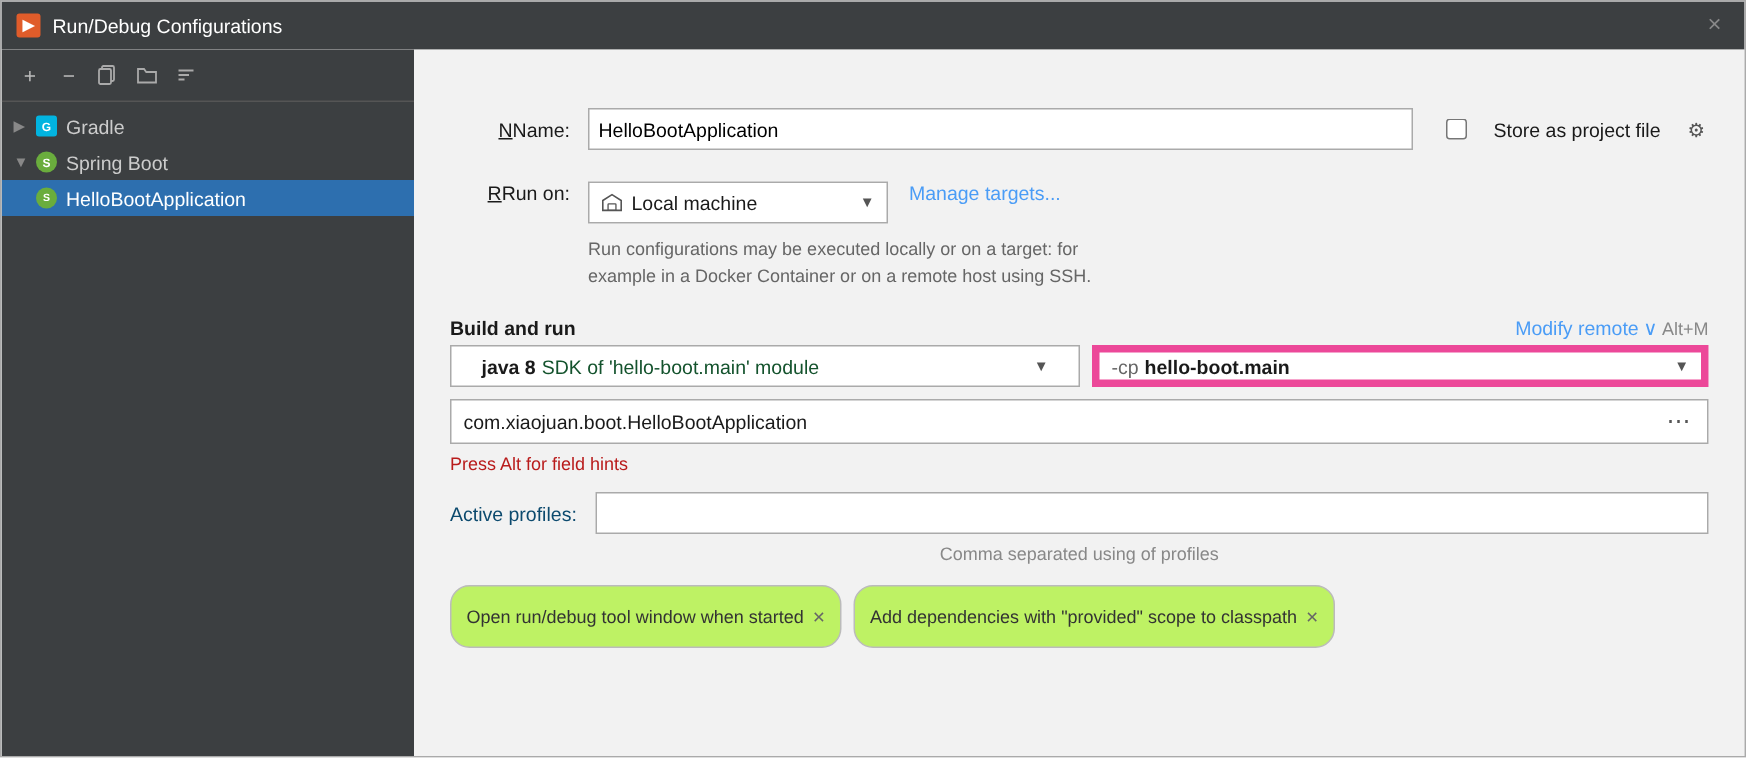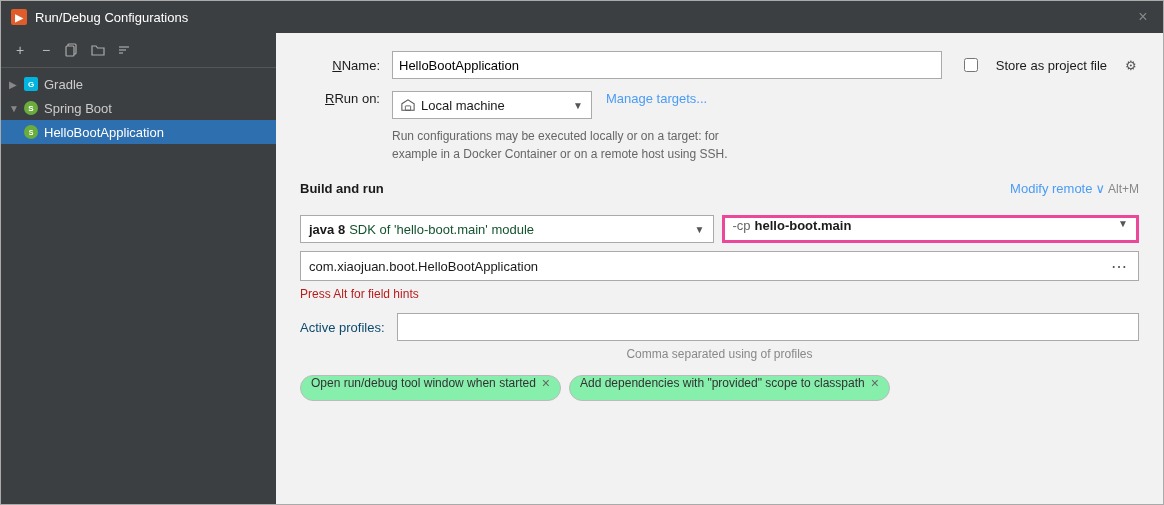--- a/index.html
+++ b/index.html
@@ -143,20 +143,21 @@
     .config-body {
       flex: 1;
       padding: 18px 24px;
       overflow-y: auto;
     }
 
     .form-row {
       display: flex;
       align-items: center;
       margin-bottom: 12px;
+      margin-top: 21px;
     }
 
     .form-label {
       width: 80px;
       text-align: right;
       margin-right: 12px;
       color: #1a1a1a;
       font-size: 13px;
       flex-shrink: 0;
     }
@@ -220,21 +221,21 @@
       color: #666;
       font-size: 12px;
       margin-left: 92px;
       margin-bottom: 14px;
       line-height: 1.5;
     }
 
     .divider-row {
       display: flex;
       align-items: center;
-      margin-bottom: 19px;
+      margin-bottom: 4px;
       padding-top: 4px;
     }
     .section-title {
       font-weight: bold;
       font-size: 13px;
       color: #1a1a1a;
     }
     .modify-options-btn {
       margin-left: auto;
       color: #4a9cf6;
@@ -255,35 +256,35 @@
       gap: 8px;
       margin-bottom: 8px;
     }
 
     .sdk-dropdown {
       display: flex;
       align-items: center;
       height: 28px;
       border: 1px solid #aaa;
       background: white;
-      padding: 0 8px;
+      padding: 0 20px;
       cursor: pointer;
       font-size: 13px;
       flex: 1;
       max-width: 420px;
       gap: 4px;
     }
     .sdk-dropdown .sdk-main { font-weight: bold; color: #1a1a1a; }
     .sdk-dropdown .sdk-sub { color: #14532d; }
 
     .cp-dropdown {
       display: flex;
-      align-items: flex-start;
+      align-items: center;
       height: 28px;
-      border: 3px solid #ec4899;
+      border: 5px solid #ec4899;
       background: white;
       padding: 0 8px;
       cursor: pointer;
       font-size: 13px;
       flex: 1;
       gap: 4px;
     }
     .cp-dropdown .cp-flag { color: #666; }
     .cp-dropdown .cp-main { font-weight: bold; color: #1a1a1a; }
 
@@ -338,23 +339,23 @@
     }
 
     .tags-row {
       display: flex;
       gap: 8px;
       flex-wrap: wrap;
     }
 
     .tag-pill {
       display: flex;
-      align-items: flex-start;
-      height: 26px;
-      background: #86efac;
+      align-items: center;
+      height: 42px;
+      background: #bef264;
       border: 1px solid #bbb;
       border-radius: 13px;
       padding: 0 10px;
       font-size: 12px;
       color: #333;
       gap: 6px;
     }
     .tag-close {
       color: #666;
       cursor: pointer;

